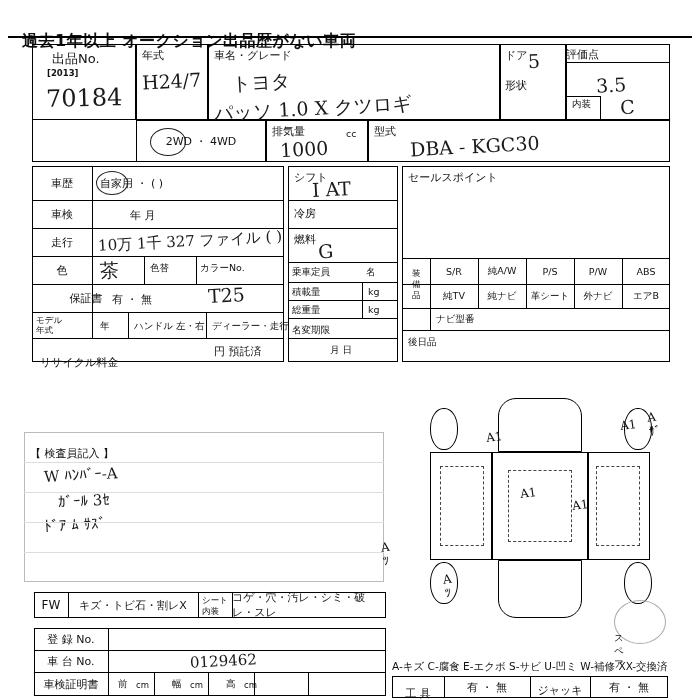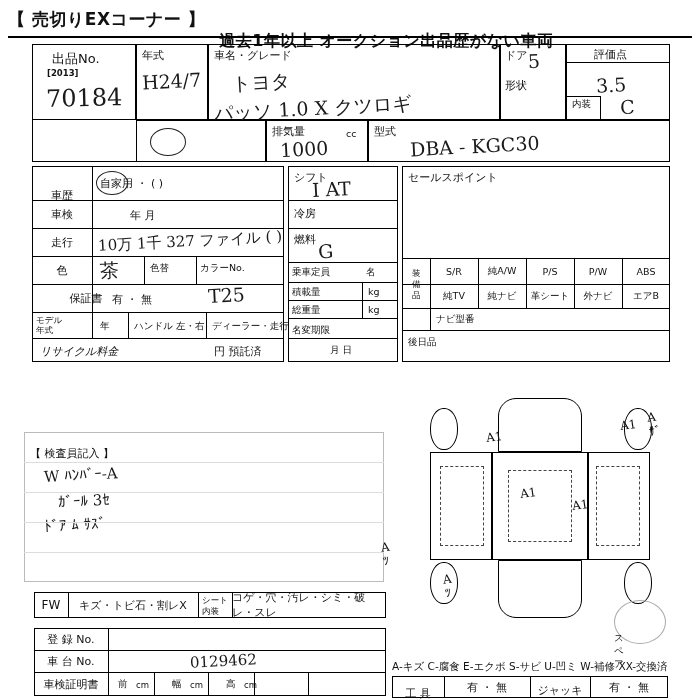--- a/index.html
+++ b/index.html
@@ -52,21 +52,20 @@
   .dgdash{position:absolute;border:1px dashed #444;box-sizing:border-box;}
   .tire{position:absolute;border:1.5px solid #000;border-radius:48%;}
   .cap{position:absolute;font-family:"DejaVu Serif",serif;font-size:12px;transform:rotate(-8deg);}
 </style>
 </head>
 <body>
 
 <div class="sheet">
 
   <div class="hdr">
-    <span class="h1">【 売切りEXコーナー 】</span>
     <span class="h2">過去1年以上 オークション出品歴がない車両</span>
   </div>
   <div class="hdrline"></div>
 
   <div class="bx" style="left:32px;top:44px;width:638px;height:118px;"></div>
 
   <div class="bx" style="left:32px;top:44px;width:104px;height:76px;"></div>
   <div class="lbl" style="left:52px;top:50px;font-size:13px;">出品No.</div>
   <div class="lbl xs" style="left:47px;top:68px;font-weight:bold;">[2013]</div>
   <div class="hw big nr" style="left:46px;top:84px;">70184</div>
@@ -80,49 +79,50 @@
   <div class="hw md" style="left:232px;top:70px;">トヨタ</div>
   <div class="hw md" style="left:214px;top:96px;">パッソ 1.0 X クツロギ</div>
 
   <div class="bx" style="left:500px;top:44px;width:66px;height:76px;"></div>
   <div class="lbl" style="left:505px;top:48px;">ドア</div>
   <div class="hw md" style="left:528px;top:50px;">5</div>
   <div class="lbl" style="left:505px;top:78px;">形状</div>
 
   <div class="bx" style="left:566px;top:44px;width:104px;height:76px;"></div>
   <div class="lineh" style="left:566px;top:62px;width:104px;"></div>
-  <div class="lbl" style="left:594px;top:47px;">評価点</div>
+  <div class="lbl" style="left:566px;top:47px;">評価点</div>
   <div class="hw md" style="left:596px;top:74px;">3.5</div>
   <div class="linev" style="left:600px;top:96px;height:24px;"></div>
   <div class="lineh" style="left:566px;top:96px;width:34px;"></div>
   <div class="lbl sm" style="left:572px;top:98px;line-height:11px;">内装</div>
   <div class="hw md" style="left:620px;top:96px;">C</div>
 
   <div class="bx" style="left:136px;top:120px;width:130px;height:42px;"></div>
+  <div class="lbl ctr" style="left:136px;top:120px;width:130px;height:42px;">2WD ・ 4WD</div>
   <div class="circ" style="left:150px;top:128px;width:34px;height:26px;"></div>
 
   <div class="bx" style="left:266px;top:120px;width:102px;height:42px;"></div>
   <div class="lbl" style="left:272px;top:124px;">排気量</div>
   <div class="lbl sm" style="left:346px;top:128px;">cc</div>
   <div class="hw md" style="left:280px;top:138px;">1000</div>
 
   <div class="bx" style="left:368px;top:120px;width:302px;height:42px;"></div>
   <div class="lbl" style="left:374px;top:124px;">型式</div>
   <div class="hw md" style="left:410px;top:135px;">DBA - KGC30</div>
 
   <div class="bx" style="left:32px;top:166px;width:252px;height:196px;"></div>
   <div class="lineh" style="left:32px;top:200px;width:252px;"></div>
   <div class="lineh" style="left:32px;top:228px;width:252px;"></div>
   <div class="lineh" style="left:32px;top:256px;width:252px;"></div>
   <div class="lineh" style="left:32px;top:284px;width:252px;"></div>
   <div class="lineh" style="left:32px;top:312px;width:252px;"></div>
   <div class="lineh" style="left:32px;top:338px;width:252px;"></div>
   <div class="linev" style="left:92px;top:166px;height:172px;"></div>
 
-  <div class="lbl ctr" style="left:32px;top:180px;width:60px;height:30px;text-align:right;">車歴</div>
+  <div class="lbl ctr" style="left:32px;top:168px;width:60px;height:30px;text-align:right;">車歴</div>
   <div class="lbl" style="left:100px;top:176px;">自家用 ・ (            )</div>
   <div class="circ" style="left:96px;top:171px;width:30px;height:22px;"></div>
 
   <div class="lbl ctr" style="left:32px;top:200px;width:60px;height:28px;">車検</div>
   <div class="lbl" style="left:130px;top:208px;">年        月</div>
 
   <div class="lbl ctr" style="left:32px;top:228px;width:60px;height:28px;font-family:Liberation Serif, serif;">走行</div>
   <div class="hw sm" style="left:98px;top:232px;">10万 1千 327 ファイル ( )</div>
 
   <div class="lbl ctr" style="left:32px;top:256px;width:60px;height:28px;">色</div>
@@ -136,21 +136,21 @@
   <div class="lbl ctr" style="left:32px;top:284px;width:60px;height:28px;padding-left:24px;">保証書</div>
   <div class="lbl" style="left:112px;top:292px;">有 ・ 無</div>
 
   <div class="lbl xs" style="left:36px;top:315px;line-height:10px;">モデル<br>年式</div>
   <div class="lbl sm" style="left:100px;top:320px;">年</div>
   <div class="lbl sm" style="left:134px;top:320px;">ハンドル 左・右</div>
   <div class="lbl sm" style="left:212px;top:320px;">ディーラー・走行</div>
   <div class="linev" style="left:128px;top:312px;height:26px;"></div>
   <div class="linev" style="left:206px;top:312px;height:26px;"></div>
 
-  <div class="lbl" style="left:40px;top:344px;font-style:italic;">リサイクル料金</div>
+  <div class="lbl" style="left:40px;top:355px;">リサイクル料金</div>
   <div class="lbl" style="left:214px;top:344px;">円 預託済</div>
 
 
   <div class="bx" style="left:288px;top:166px;width:110px;height:196px;"></div>
   <div class="lineh" style="left:288px;top:200px;width:110px;"></div>
   <div class="lineh" style="left:288px;top:228px;width:110px;"></div>
   <div class="lineh" style="left:288px;top:262px;width:110px;"></div>
   <div class="lineh" style="left:288px;top:282px;width:110px;"></div>
   <div class="lineh" style="left:288px;top:300px;width:110px;"></div>
   <div class="lineh" style="left:288px;top:318px;width:110px;"></div>

